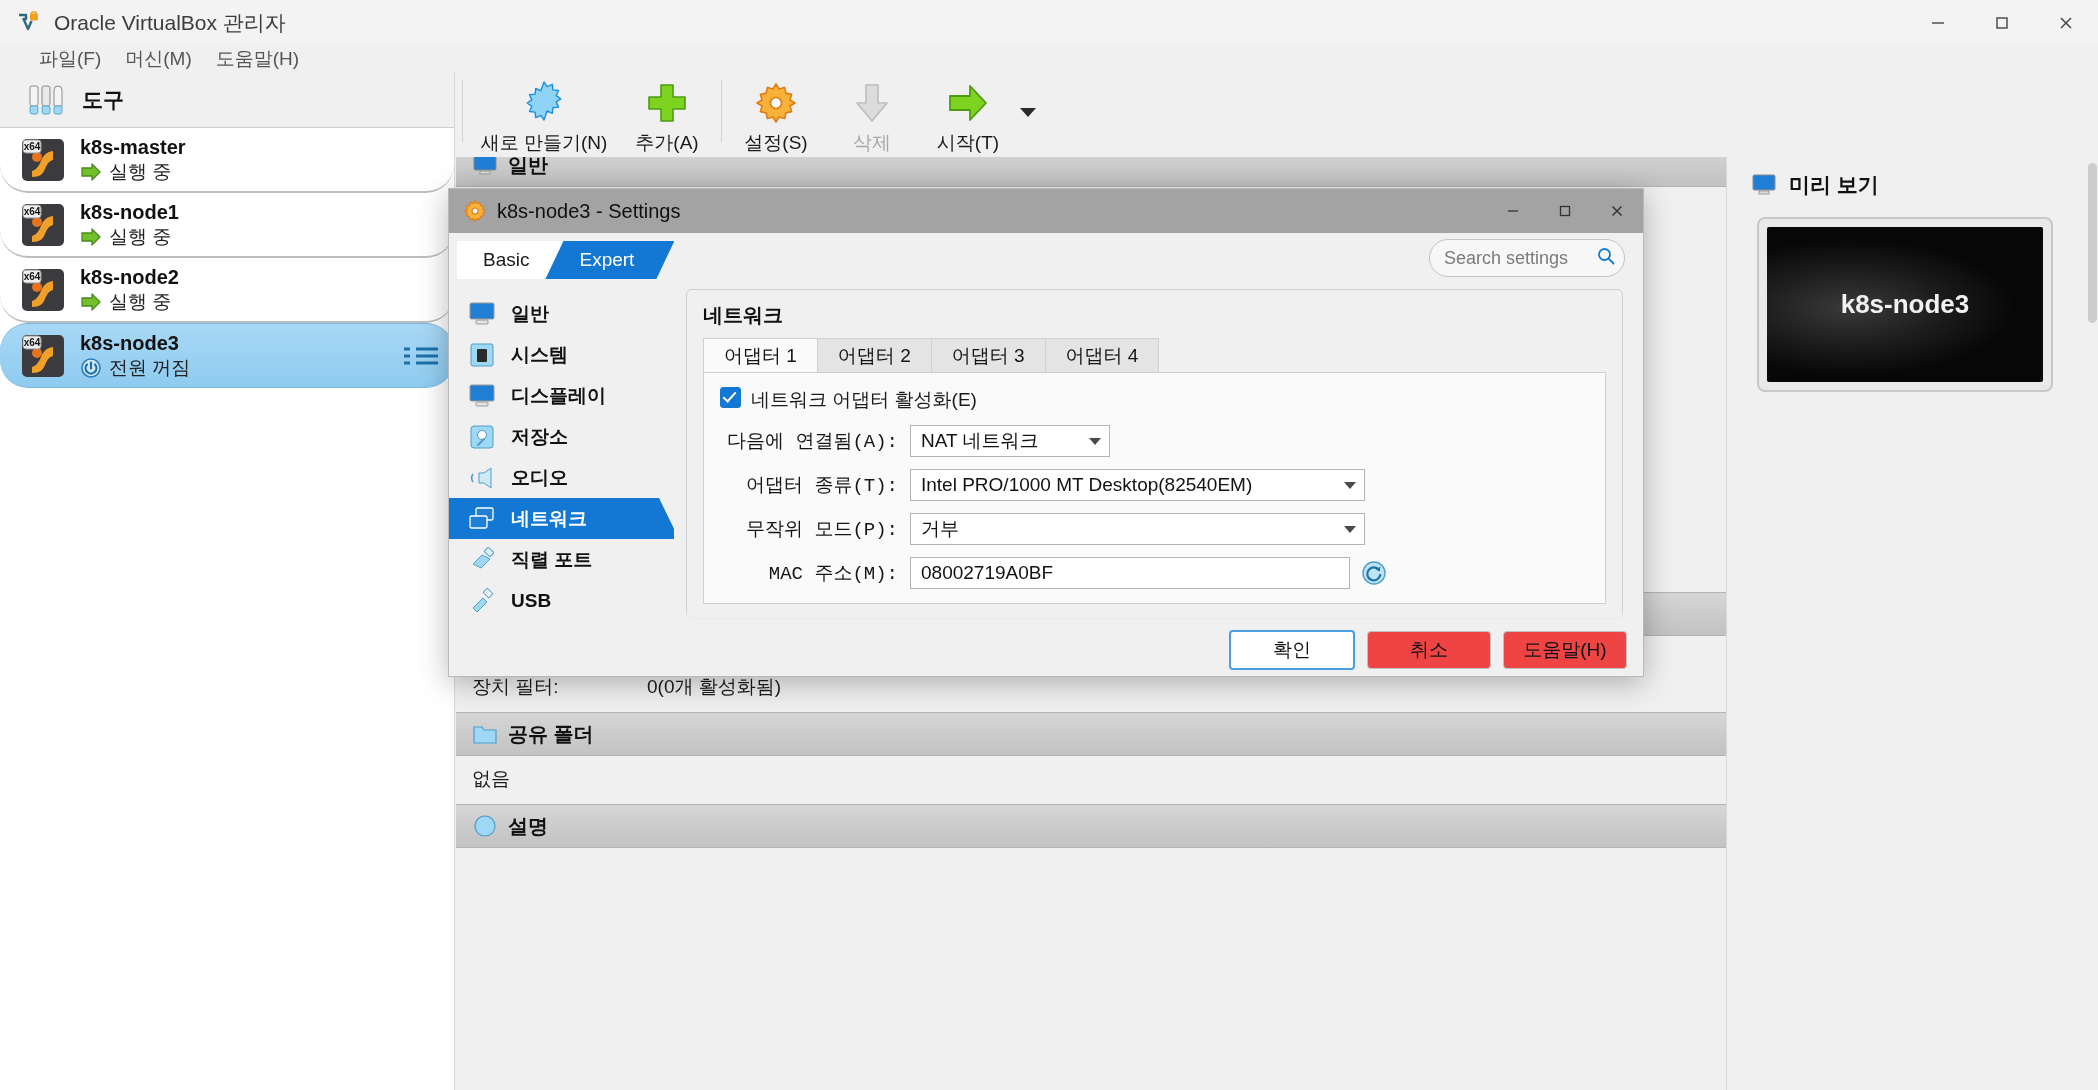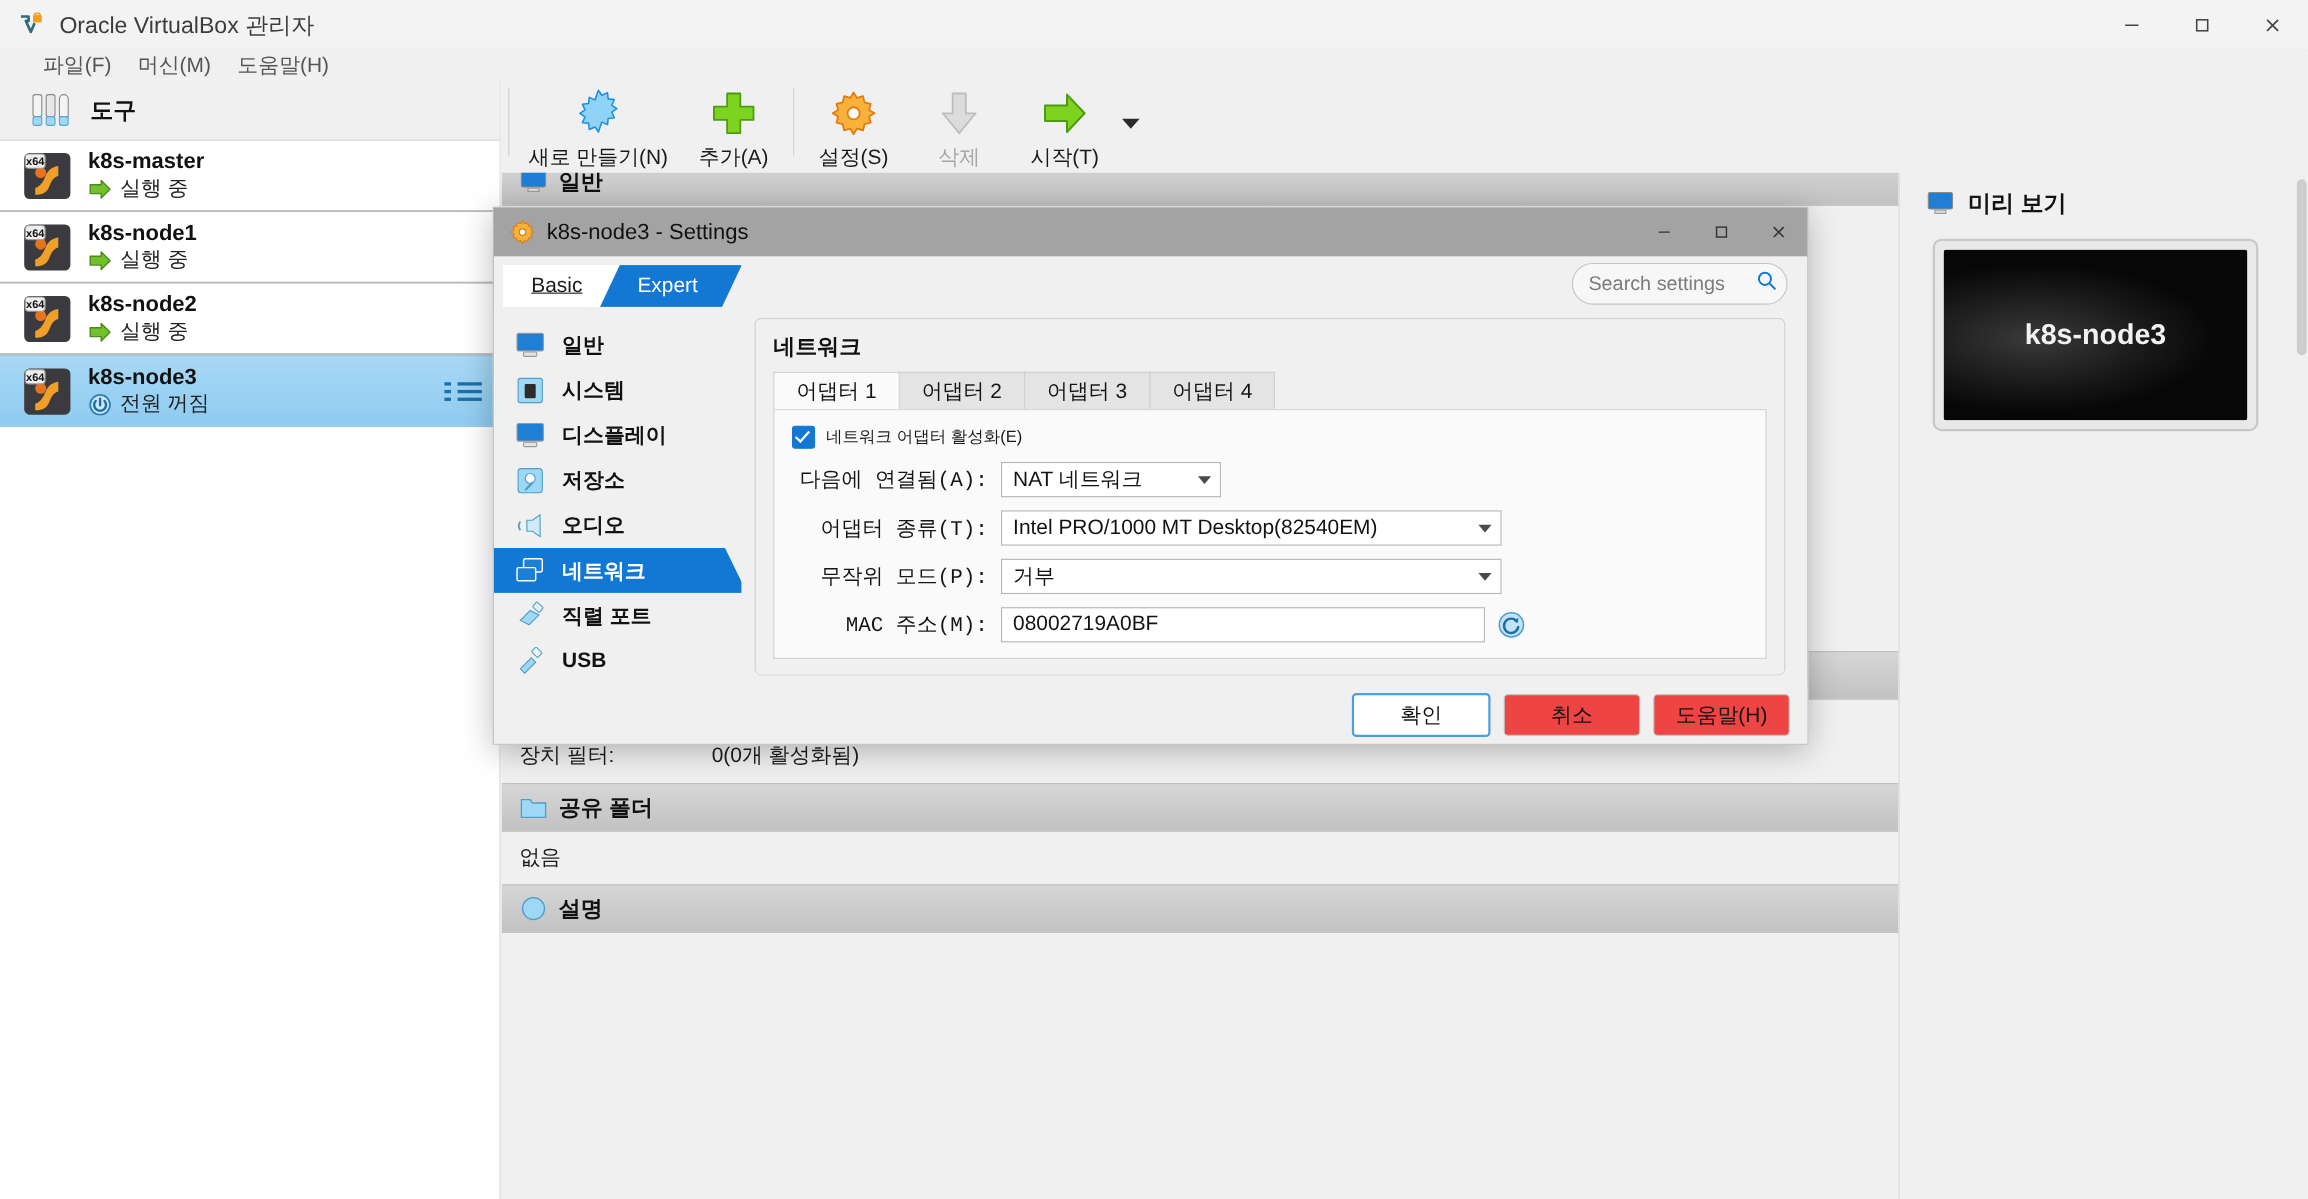--- a/index.html
+++ b/index.html
@@ -107,20 +107,21 @@
   }
   .vm-row {
     position: relative;
     height: 65px;
     border-bottom: 1px solid #e2e2e2;
     display: flex;
     align-items: center;
     padding-left: 20px;
     box-sizing: border-box;
     background: #ffffff;
+    border-radius: 28px;
   }
   .vm-row.sep-strong { border-bottom: 2px solid #bdbdbd; }
   .vm-row.selected {
     background: linear-gradient(#a8d8f5, #8ecbf0);
     border-top: 1px solid #7ab8e0;
     border-bottom: 1px solid #7ab8e0;
   }
   .vm-icon {
     width: 46px; height: 46px;
     flex: 0 0 auto;
@@ -346,21 +347,20 @@
     align-items: center;
     justify-content: center;
     font-size: 19px;
     padding: 0 26px;
   }
   .mode-tab.basic {
     background: #ffffff;
     color: #1a1a1a;
     padding-right: 34px;
     clip-path: polygon(0 0, 100% 0, calc(100% - 18px) 100%, 0 100%);
-    text-decoration: underline;
   }
   .mode-tab.expert {
     background: #1278d4;
     color: #ffffff;
     margin-left: -18px;
     padding: 0 40px 0 34px;
     clip-path: polygon(18px 0, 100% 0, calc(100% - 18px) 100%, 0 100%);
   }
   .search-box {
     position: absolute;
@@ -466,21 +466,21 @@
     position: relative;
     z-index: 2;
   }
   .tabpane {
     background: #fafafa;
     border: 1px solid #d0d0d0;
     border-top: none;
     padding: 14px 16px 14px 16px;
     box-sizing: border-box;
   }
-  .checkrow { display: flex; align-items: center; font-size: 15px; }
+  .checkrow { display: flex; align-items: flex-start; font-size: 19px; }
   .cb {
     width: 19px; height: 19px;
     border-radius: 3px;
     flex: 0 0 auto;
     margin-right: 10px;
     border: 1px solid #9a9a9a;
     background: #ffffff;
     position: relative;
   }
   .cb.checked {

